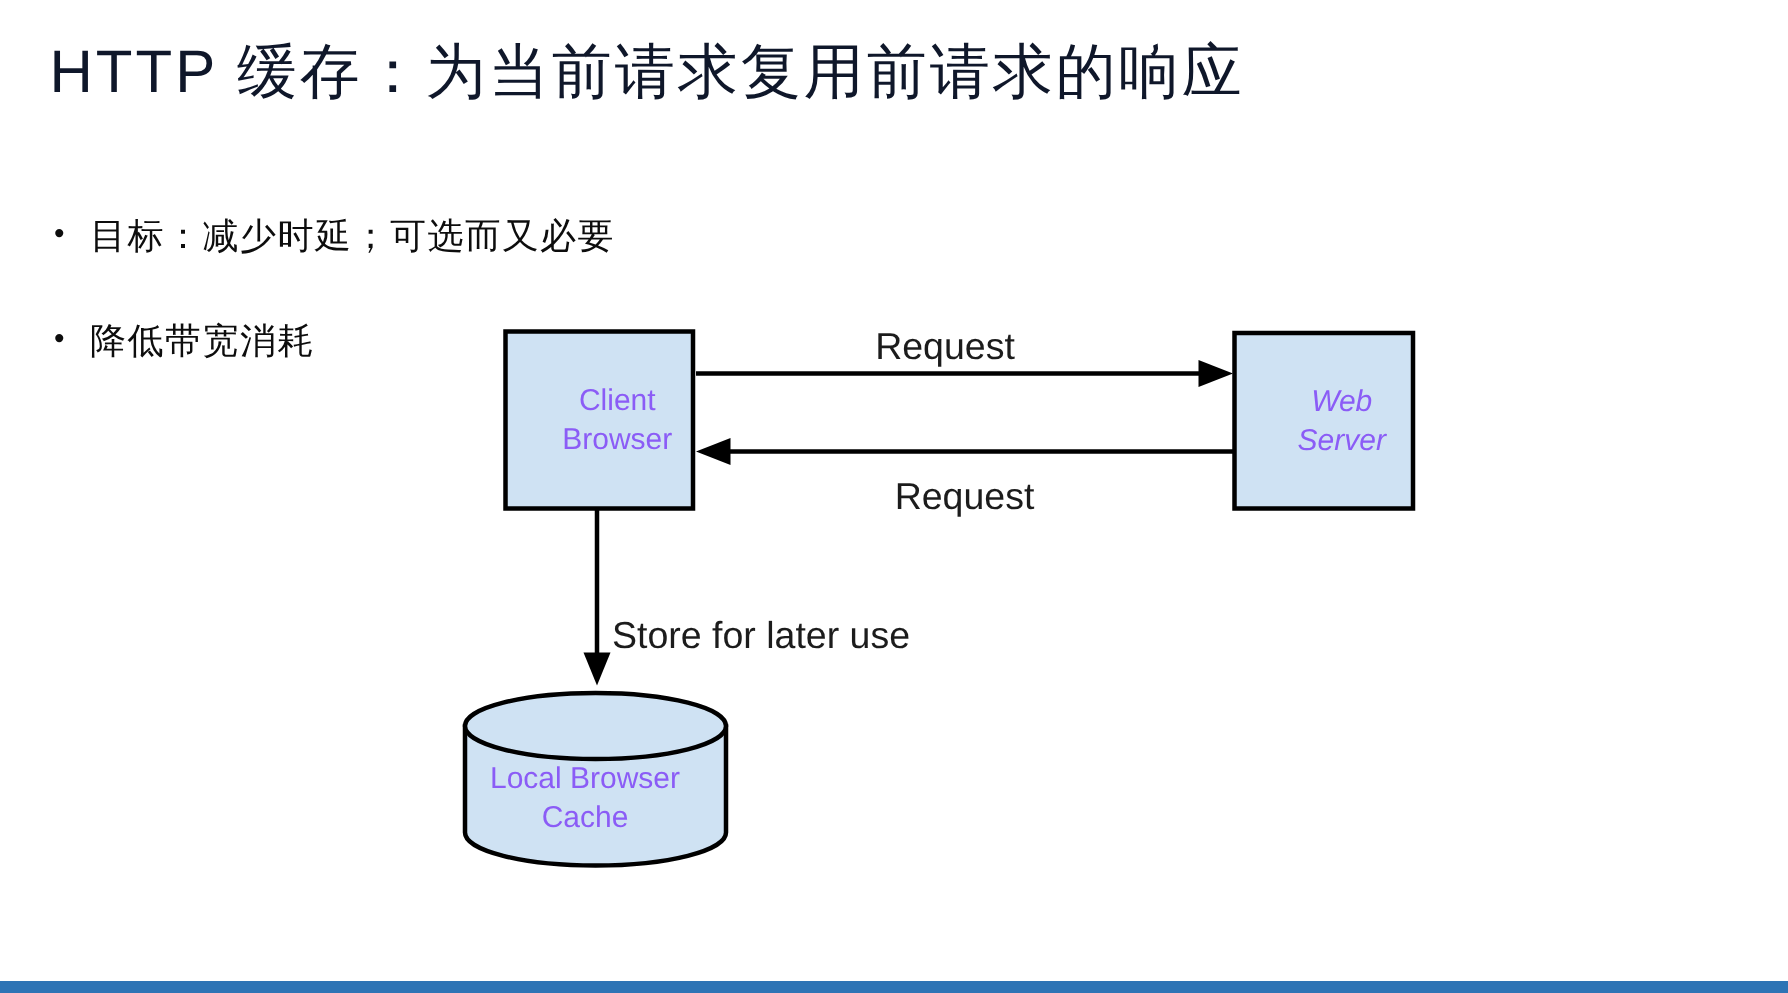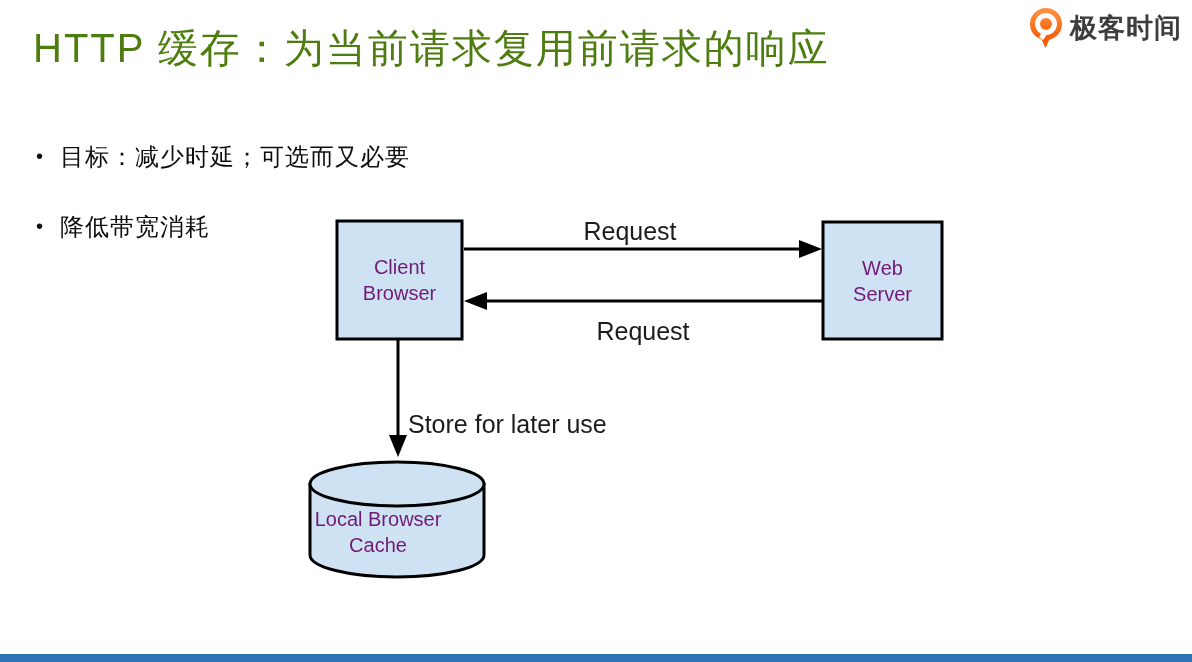--- a/index.html
+++ b/index.html
@@ -33,62 +33,45 @@
     font-size:24px;color:#0d0d0d;letter-spacing:1px;
   }
   .bullet .dot{font-size:20px;line-height:30px;color:#0d0d0d;}
   .bullet-1{top:141px;}
   .bullet-2{top:211px;}
   
   .diagram-svg{position:absolute;left:0;top:0;width:1192px;height:662px;}
   .node-label{
     position:absolute;display:flex;align-items:center;justify-content:center;
     text-align:center;white-space:pre-line;
-    font-size:20px;line-height:1.3;color:#701a75;
+    font-size:20px;line-height:1.3;color:#8b5cf6;padding-left:12px;
   }
   .client-label{left:337px;top:221px;width:125px;height:118px;}
-  .server-label{left:823px;top:222px;width:119px;height:117px;}
+  .server-label{left:823px;top:222px;width:119px;height:117px;font-style:italic;}
   .cache-label{left:296px;top:494px;width:164px;height:76px;}
   .edge-label{
     position:absolute;font-size:25px;color:#1c1c1c;white-space:nowrap;
   }
   .centered{transform:translateX(-50%);}
   .request-label{left:630px;top:217px;}
   .response-label{left:643px;top:317px;}
   .response-sublabel{left:643px;top:342px;}
   .store-label{left:408px;top:410px;}
   
   .footer-bar{
     position:absolute;left:0;right:0;bottom:0;height:8px;
   }
 </style>
 </head>
 <body>
 
 <div class="slide">
 
-  <div class="title" style="color: #4d7c0f;">HTTP 缓存：为当前请求复用前请求的响应</div>
+  <div class="title" style="color: #0f172a;">HTTP 缓存：为当前请求复用前请求的响应</div>
 
-  <div class="brand">
-    <span style="display:inline-block;width:36px;height:42px;">
-      <svg width="36" height="42" viewBox="0 0 36 42">
-        <defs>
-          <linearGradient id="gk-orange" x1="0" y1="0" x2="0" y2="1">
-            <stop offset="0" stop-color="#FF9142"></stop>
-            <stop offset="1" stop-color="#F65D04"></stop>
-          </linearGradient>
-        </defs>
-        <polygon points="12,29 17.5,41 23,29" fill="#F65D04"></polygon>
-        <circle cx="18" cy="17" r="16" fill="url(#gk-orange)"></circle>
-        <circle cx="18" cy="17" r="8.5" stroke="#ffffff" stroke-width="5" fill="none"></circle>
-        <line x1="17.5" y1="25" x2="13" y2="31.5" stroke="#ffffff" stroke-width="5"></line>
-      </svg>
-    </span>
-    <span class="brand-text">极客时间</span>
-  </div>
 
   <div class="bullet bullet-1">
     <span class="dot">•</span>
     <span>目标：减少时延；可选而又必要</span>
   </div>
   <div class="bullet bullet-2">
     <span class="dot">•</span>
     <span>降低带宽消耗</span>
   </div>
 

